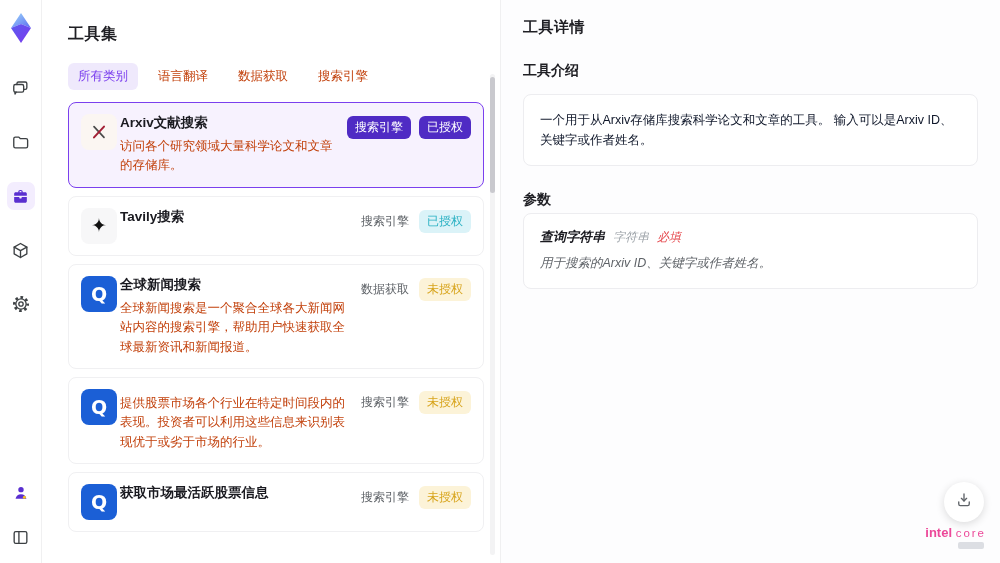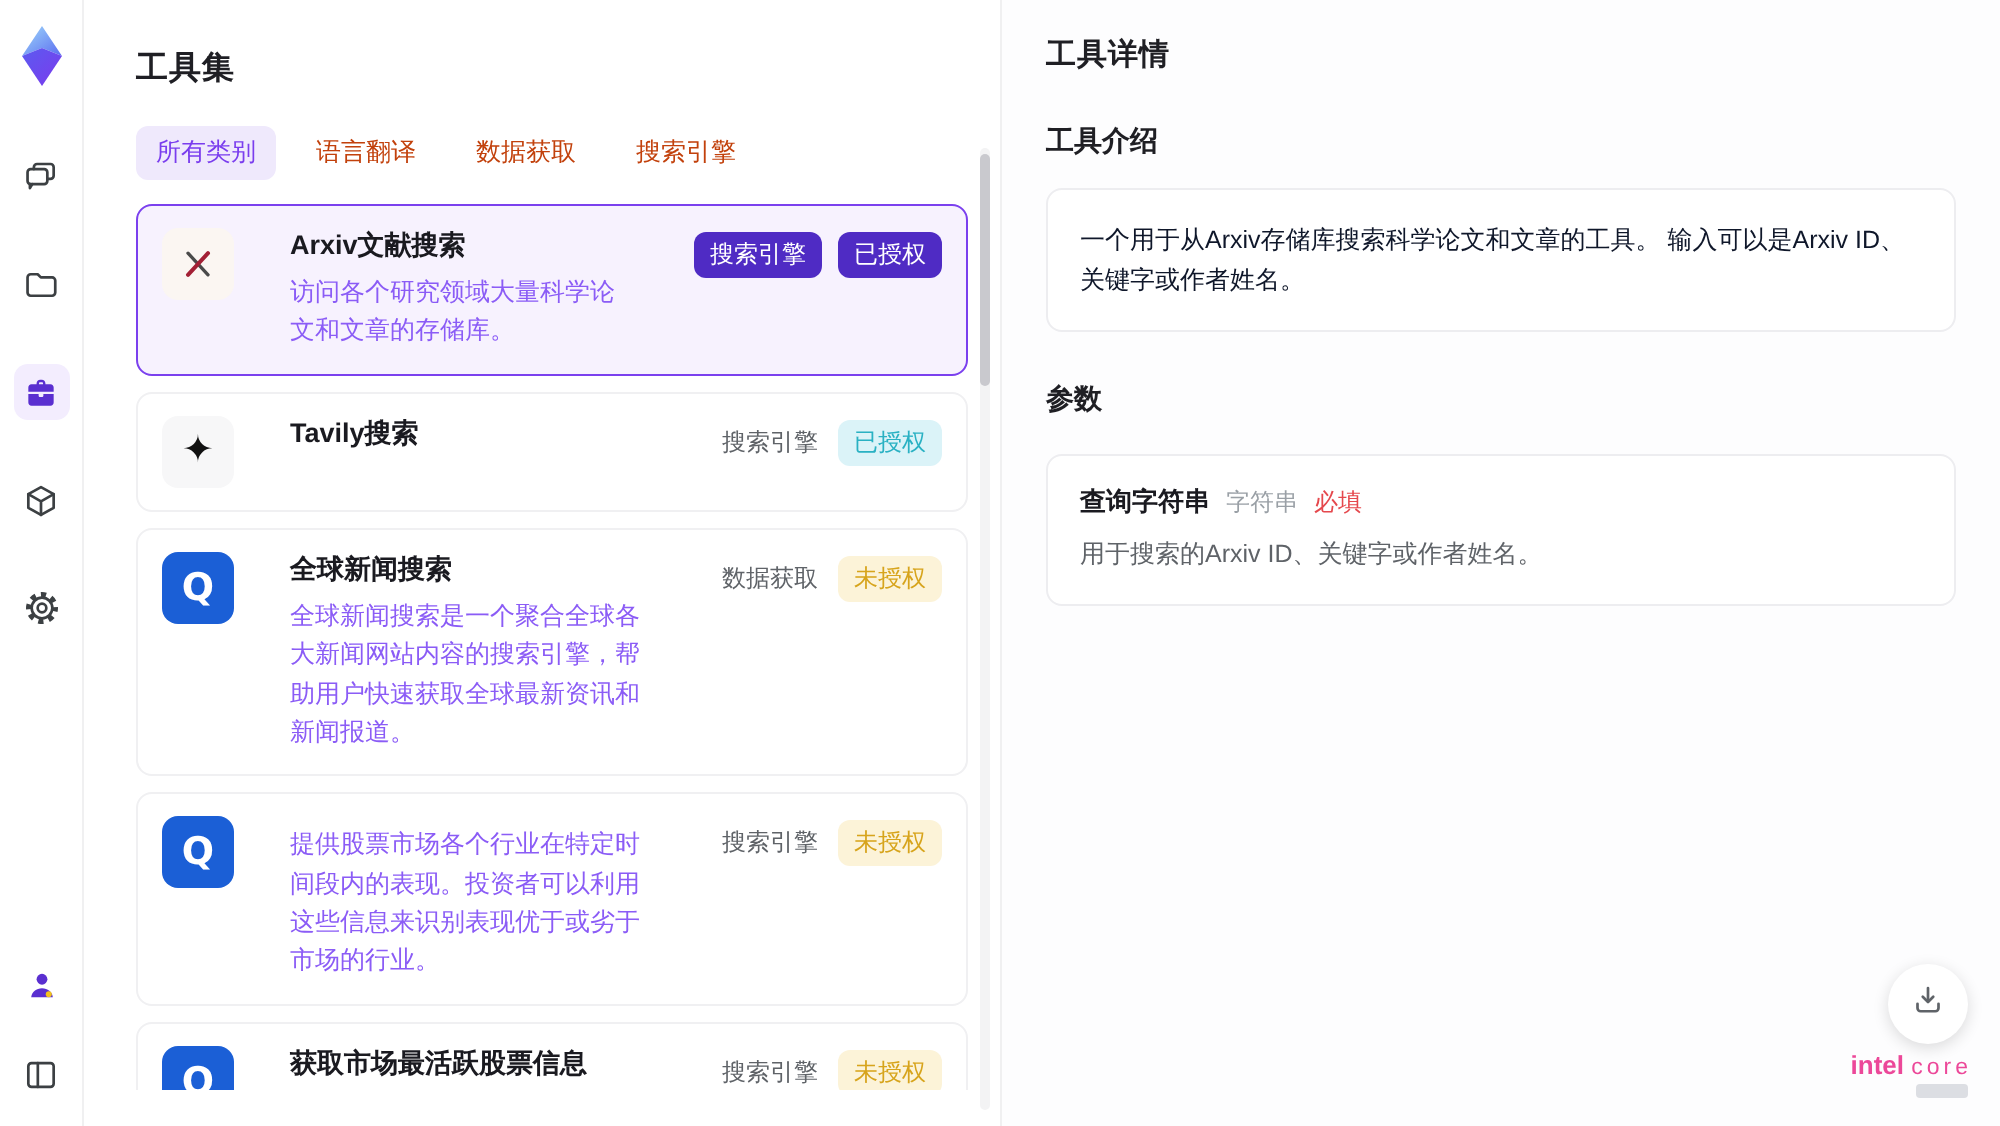--- a/index.html
+++ b/index.html
@@ -24,52 +24,52 @@
 
   
   .list-panel { width:458px; flex:none; background:#fff; padding:16px 16px 12px 26px; position:relative; }
   .panel-title { font-size:16px; font-weight:bold; margin-top:8px; letter-spacing:.5px; }
   .tabs { display:flex; gap:10px; margin-top:18px; align-items:center; }
   .tab { font-size:12.5px; color:#c2410c; padding:5px 10px; border-radius:6px; cursor:pointer; white-space:nowrap; }
   .tab.active { color:#7a3dee; background:#efe9fc; }
 
   .card-list { margin-top:12px; display:flex; flex-direction:column; gap:8px;
                height:calc(100% - 92px); overflow:hidden; }
-  .card { display:flex; gap:28px; padding:11px 12px; background:#fff;
+  .card { display:flex; gap:3px; padding:11px 12px; background:#fff;
           border:1px solid #f0f0f2; border-radius:8px; cursor:pointer; flex:none; }
   .card.selected { background:#f7f2fe; border:1.5px solid #7b40ee; }
   .card-icon { width:36px; height:36px; flex:none; border-radius:8px;
                display:flex; align-items:center; justify-content:center; }
   .icon-arxiv { background:#fbf6f2; }
   .icon-sparkle { background:#f7f7f8; color:#111; font-size:19px; }
   .icon-qblue { background:#1b5fd6; color:#fff; font-weight:bold; font-size:19px;
                 font-family:"DejaVu Sans",sans-serif; }
   .card-text { flex:1; min-width:0; }
   .card-title { font-size:13.5px; font-weight:bold; color:#1a1a20; }
-  .card-desc { font-size:12.5px; color:#8b5cf6; line-height:1.55; margin-top:5px; }
+  .card-desc { font-size:12.5px; color:#c2410c; line-height:1.55; margin-top:5px; }
   .card-badges { display:flex; gap:8px; flex:none; align-items:flex-start; padding-top:2px; }
   .badge { font-size:12px; padding:3px 8px; border-radius:6px; white-space:nowrap; }
   .badge-solid  { background:#4f2bc4; color:#fff; }
   .badge-plain  { background:transparent; color:#5f6368; padding:3px 2px; }
   .badge-cyan   { background:#dbf3f8; color:#2ab1c3; }
   .badge-yellow { background:#fcf3d8; color:#d7a41c; }
 
   .scrollbar { position:absolute; right:5px; top:74px; bottom:8px; width:5px;
                background:#f3f3f4; border-radius:3px; }
   .scroll-thumb { position:absolute; top:3px; width:5px; height:116px;
                   background:#c9c9ce; border-radius:3px; cursor:grab; }
 
   
   .detail-panel { flex:1; background:#fdfdfe; border-left:1px solid #f0f0f1; padding:18px 22px; }
   .detail-title { font-size:15px; font-weight:bold; letter-spacing:.5px; }
   .section-label { font-size:14px; font-weight:bold; margin-top:25px; }
   .intro-box { margin-top:14px; background:#fff; border:1px solid #ededf0; border-radius:8px;
                padding:15px 16px; font-size:12.5px; color:#0f172a; line-height:1.6; }
-  .param-box { margin-top:18px; background:#fff; border:1px solid #ededf0; border-radius:8px;
-               padding:14px 16px 16px; }
+  .param-box { margin-top:4px; background:#fff; border:1px solid #ededf0; border-radius:8px;
+               padding:14px 16px 16px;font-style:italic; }
   .param-head { display:flex; gap:8px; align-items:baseline; }
   .param-name { font-size:13px; font-weight:bold; color:#1a1a20; }
   .param-type { font-size:12px; color:#9aa0a6; }
   .param-required { font-size:12px; color:#e5484d; }
   .param-desc { font-size:12.5px; color:#5f6368; margin-top:9px; }
 
   
   .download-fab { position:absolute; right:16px; bottom:41px; width:40px; height:40px;
                   border-radius:50%; background:#fff; box-shadow:0 2px 8px rgba(0,0,0,.14);
                   display:flex; align-items:center; justify-content:center; cursor:pointer; }

